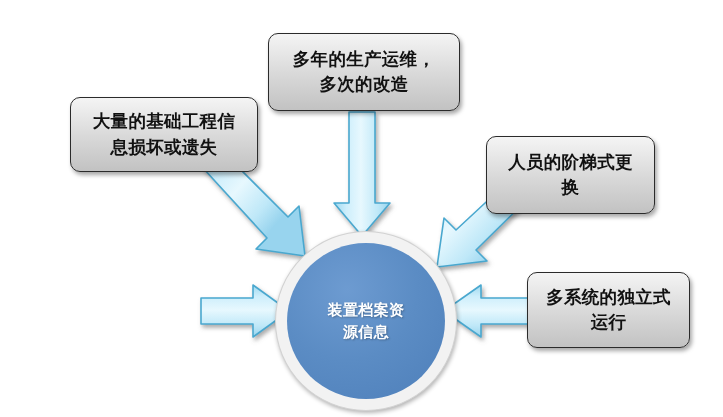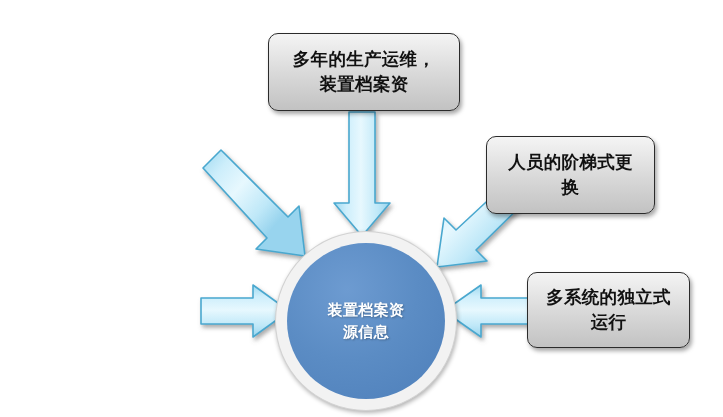--- a/index.html
+++ b/index.html
@@ -149,23 +149,27 @@
 
   <div id="center-circle">
     <div id="center-inner">
       <span id="center-label">装置档案资
 源信息</span>
     </div>
   </div>
 
   <div class="factor-box" style="left:268px; top:33px; width:192px; height:78px;">
     <span class="factor-text">多年的生产运维，
-装置档案资</span>
+多次的改造</span>
   </div>
 
+  <div class="factor-box" style="left:70px; top:97px; width:188px; height:75px;">
+    <span class="factor-text">大量的基础工程信
+息损坏或遗失</span>
+  </div>
 
   <div class="factor-box" style="left:486px; top:92px; width:169px; height:78px;margin-top:44px;">
     <span class="factor-text">人员的阶梯式更
 换</span>
   </div>
 
 
   <div class="factor-box" style="left:527px; top:272px; width:163px; height:76px;">
     <span class="factor-text">多系统的独立式
 运行</span>

